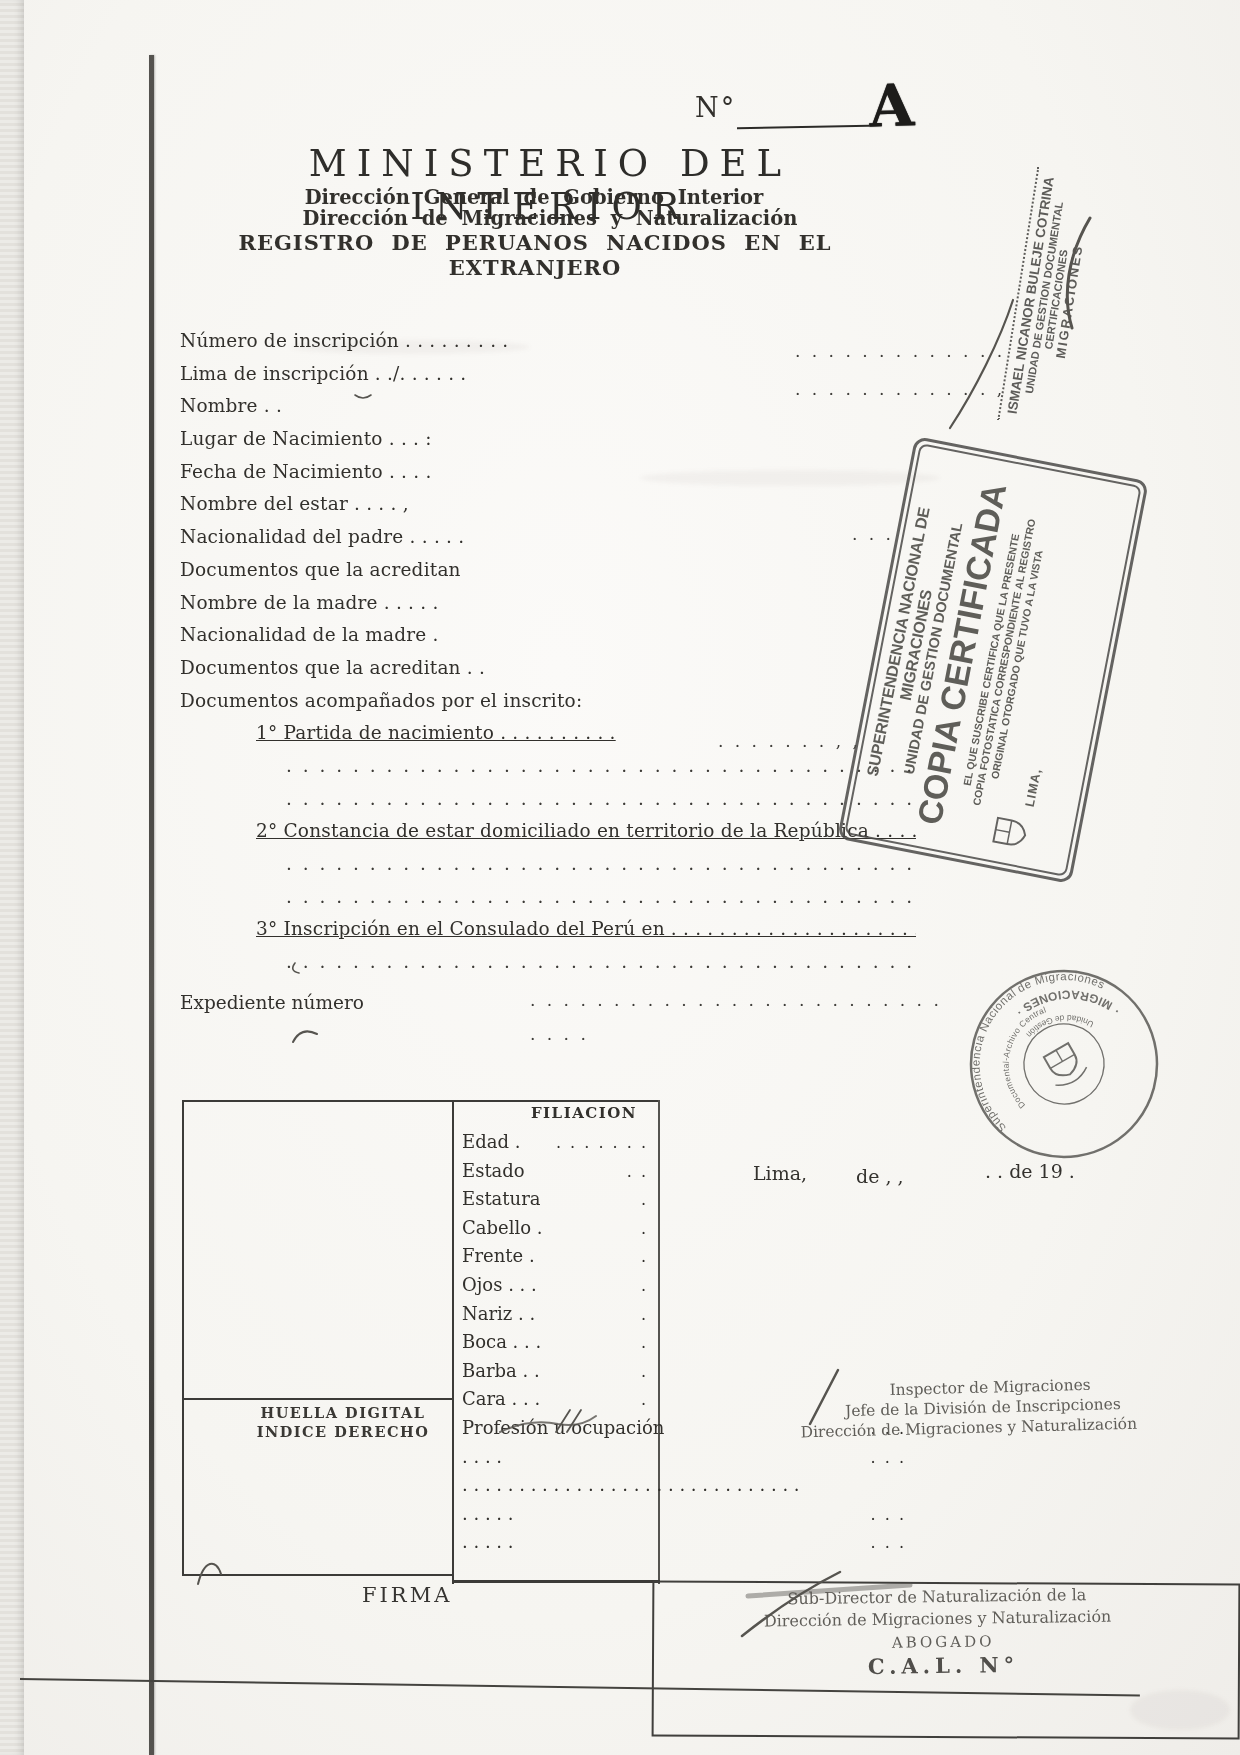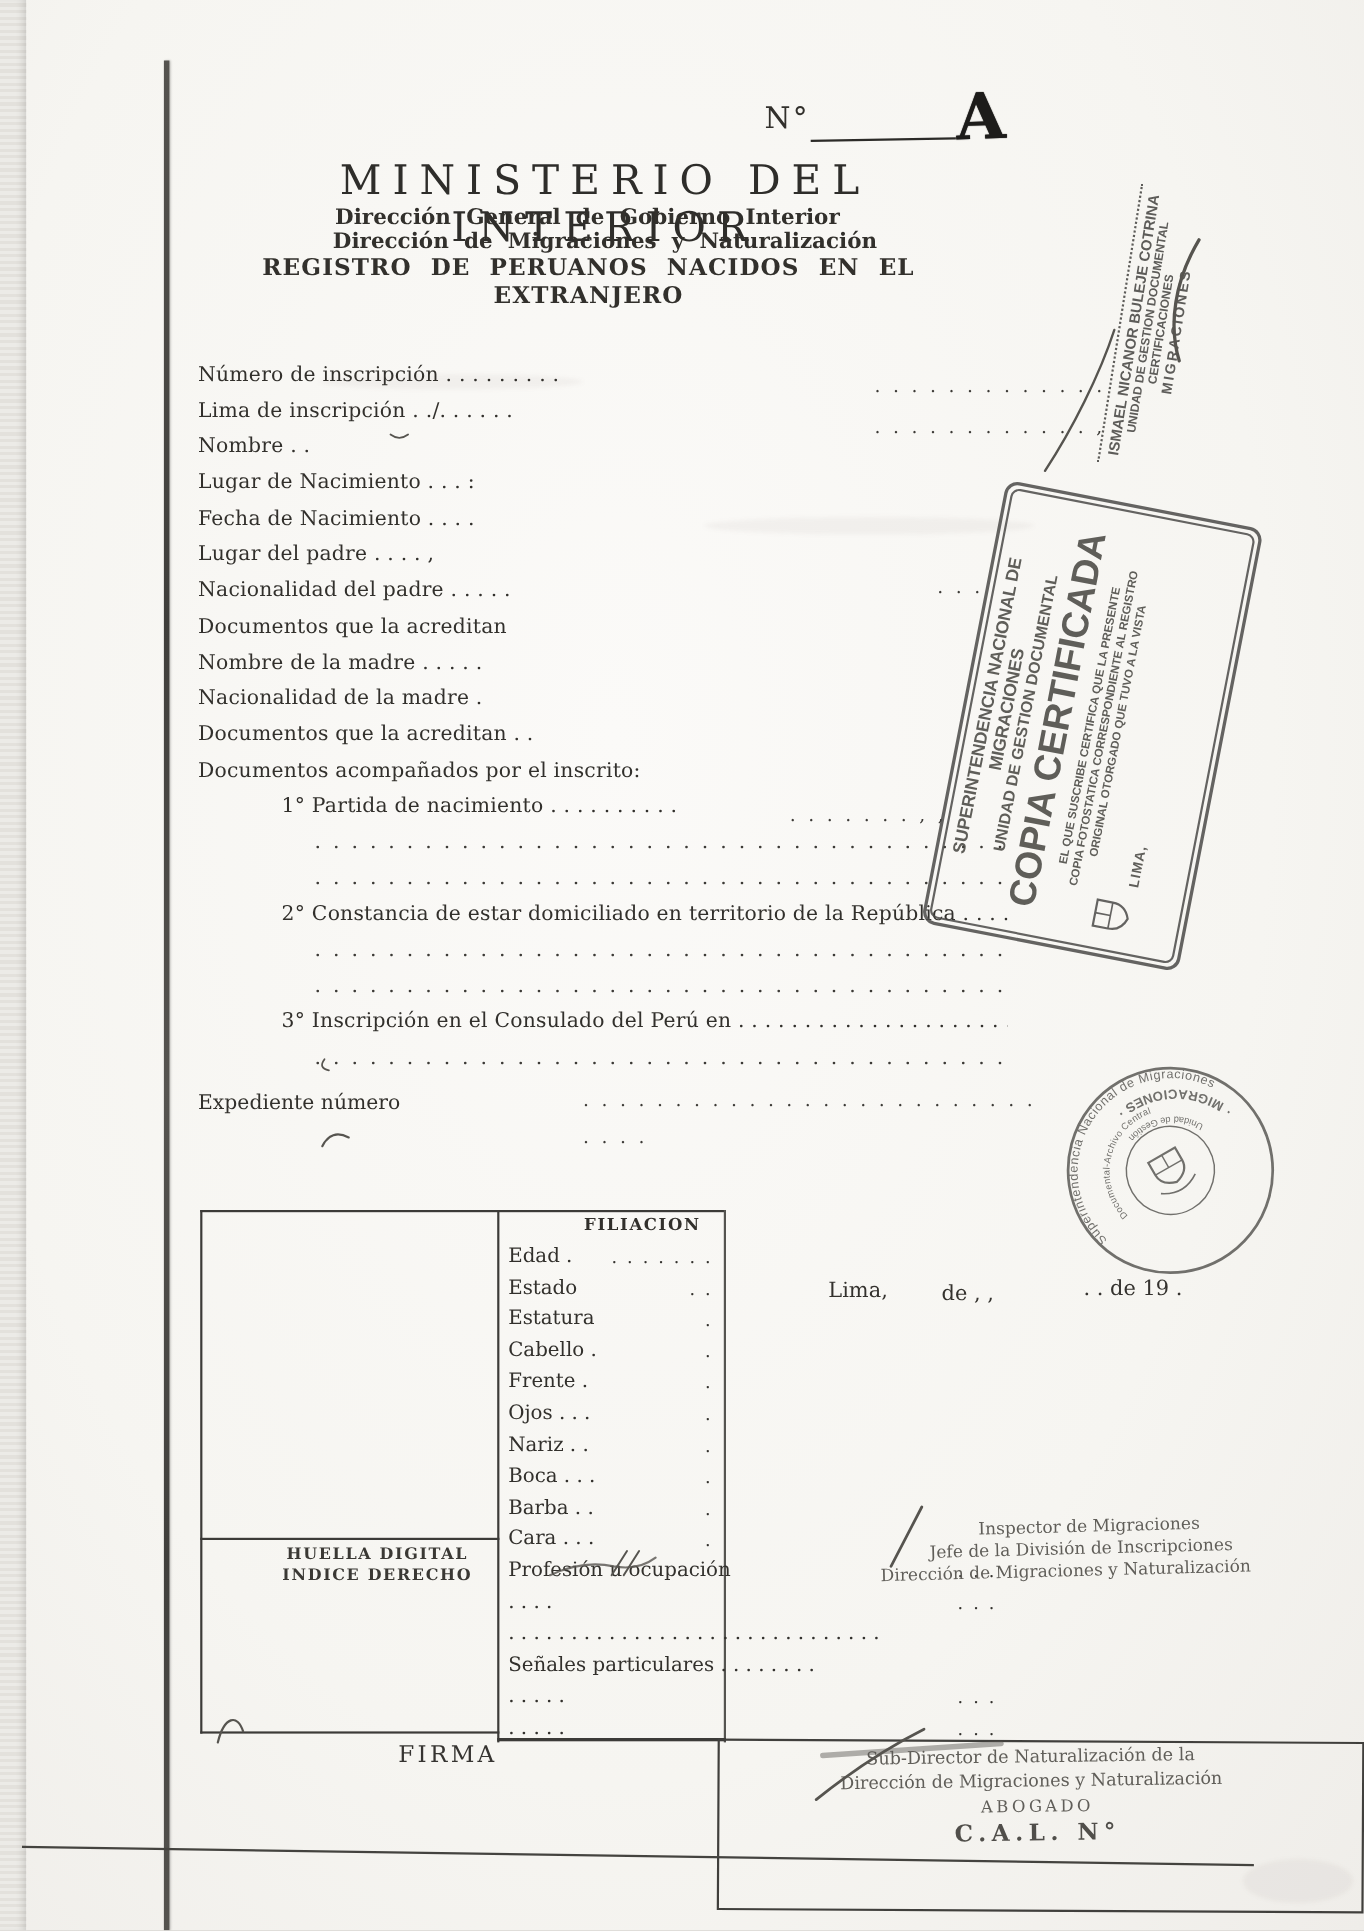--- a/index.html
+++ b/index.html
@@ -22,21 +22,21 @@
   .no-line{position:absolute;left:737px;top:126px;width:132px;height:2px;background:#2c2b28;transform:rotate(-1deg);}
   .big-a{position:absolute;left:869px;top:72px;font-size:58px;font-weight:bold;color:#1d1c1a;transform:rotate(-2deg);text-shadow:0 0 1px #1d1c1a;}
   .title{position:absolute;left:200px;top:142px;width:700px;text-align:center;font-size:37px;letter-spacing:10px;color:#2e2d2a;}
   .sub1{position:absolute;left:184px;top:186px;width:700px;text-align:center;font-size:19.5px;font-weight:bold;word-spacing:7px;}
   .sub2{position:absolute;left:200px;top:207px;width:700px;text-align:center;font-size:19.5px;font-weight:bold;word-spacing:7px;}
   .registry{position:absolute;left:185px;top:230px;width:700px;text-align:center;font-size:21px;font-weight:bold;letter-spacing:1px;word-spacing:9px;}
 
   
   .fields{position:absolute;left:180px;top:330px;width:736px;overflow:hidden;}
   .field-row{height:32.7px;white-space:nowrap;font-size:18.5px;letter-spacing:.2px;}
-  .field-row.indent{padding-left:76px;}
+  .field-row.indent{padding-left:76px;text-decoration:underline;}
   .field-row.cont{padding-left:106px;letter-spacing:2.5px;color:#3c3a36;}
 
   .dots-abs{position:absolute;font-size:17px;letter-spacing:3px;color:#3c3a36;white-space:nowrap;}
 
   .expediente{position:absolute;left:180px;top:992px;font-size:18.5px;}
 
   
   .hline,.vline{position:absolute;background:#3c3b38;}
   .filiacion-title{position:absolute;left:452px;top:1104px;width:208px;text-align:center;font-size:15px;font-weight:bold;letter-spacing:1.5px;margin-left:28px;}
   .f-rows{position:absolute;left:462px;top:1131px;width:448px;}
@@ -108,21 +108,21 @@
       <div class="field-row"><span>Número de inscripción  . . . . . . . . .</span></div>
 
       <div class="field-row"><span>Lima de inscripción . ./. . . . . .</span></div>
 
       <div class="field-row"><span>Nombre  . .</span></div>
 
       <div class="field-row"><span>Lugar de Nacimiento  . . . :</span></div>
 
       <div class="field-row"><span>Fecha de Nacimiento  . . . .</span></div>
 
-      <div class="field-row"><span>Lugar del padre . . . . ,</span></div>
+      <div class="field-row"><span>Nombre del estar . . . . ,</span></div>
 
       <div class="field-row"><span>Nacionalidad del padre . . . . .</span></div>
 
       <div class="field-row"><span>Documentos que la acreditan</span></div>
 
       <div class="field-row"><span>Nombre de la madre . . . . .</span></div>
 
       <div class="field-row"><span>Nacionalidad de la madre  .</span></div>
 
       <div class="field-row"><span>Documentos que la acreditan  . .</span></div>
@@ -185,21 +185,20 @@
       <div class="f-row"><span>Barba  . .</span><span class="fr r-in">.</span></div>
 
       <div class="f-row"><span>Cara  . . .</span><span class="fr r-in">.</span></div>
 
       <div class="f-row"><span>Profesión u ocupación</span><span class="fr r-out">. . .</span></div>
 
       <div class="f-row"><span>. . . .</span><span class="fr r-out">. . .</span></div>
 
       <div class="f-row"><span>. . . . . . . . . . . . . . . . . . . . . . . . . . . . . .</span><span class="fr r-out"></span></div>
 
-      <div class="f-row"><span>Señales particulares  . . . . . . . .</span><span class="fr r-out"></span></div>
 
       <div class="f-row"><span>. . . . .</span><span class="fr r-out">. . .</span></div>
 
       <div class="f-row"><span>. . . . .</span><span class="fr r-out">. . .</span></div>
     </div>
 
   <div class="huella">
     <div>HUELLA DIGITAL</div>
     <div>INDICE DERECHO</div>
   </div>

